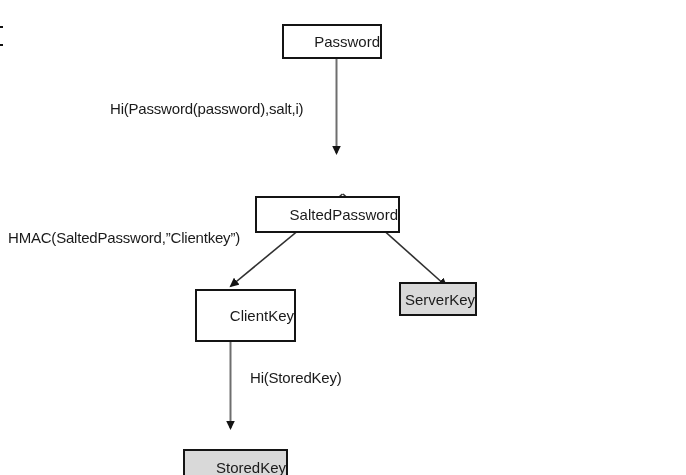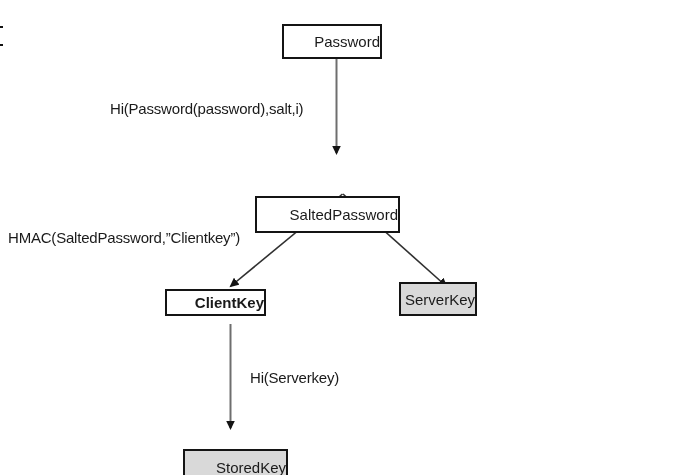--- a/index.html
+++ b/index.html
@@ -68,35 +68,35 @@
   </svg>
 
   <div class="node" style="left:282px;top:24px;width:100px;height:35px;">
     <span>Password</span>
   </div>
 
   <div class="node" style="left:255px;top:157px;width:145px;height:37px;margin-top:39px;">
     <span>SaltedPassword</span>
   </div>
 
-  <div class="node" style="left:165px;top:289px;width:101px;height:27px;font-weight:bold;">
+  <div class="node" style="left:195px;top:289px;width:101px;height:53px;">
     <span>ClientKey</span>
   </div>
 
   <div class="node shaded" style="left:399px;top:282px;width:78px;height:34px;">
     <span>ServerKey</span>
   </div>
 
   <div class="node shaded" style="left:183px;top:430px;width:105px;height:36px;margin-top:19px;">
     <span>StoredKey</span>
   </div>
 
   <div class="edge-label" style="left:110px;top:100px;">Hi(Password(password),salt,i)</div>
 
   <div class="edge-label" style="left:8px;top:229px;">HMAC(SaltedPassword,”Clientkey”)</div>
 
 
-  <div class="edge-label" style="left:250px;top:369px;">Hi(Serverkey)</div>
+  <div class="edge-label" style="left:250px;top:369px;">Hi(StoredKey)</div>
 
   <div class="crop-mark" style="top:26px;"></div>
   <div class="crop-mark" style="top:44px;"></div>
 
 </div>
 
 </body></html>

